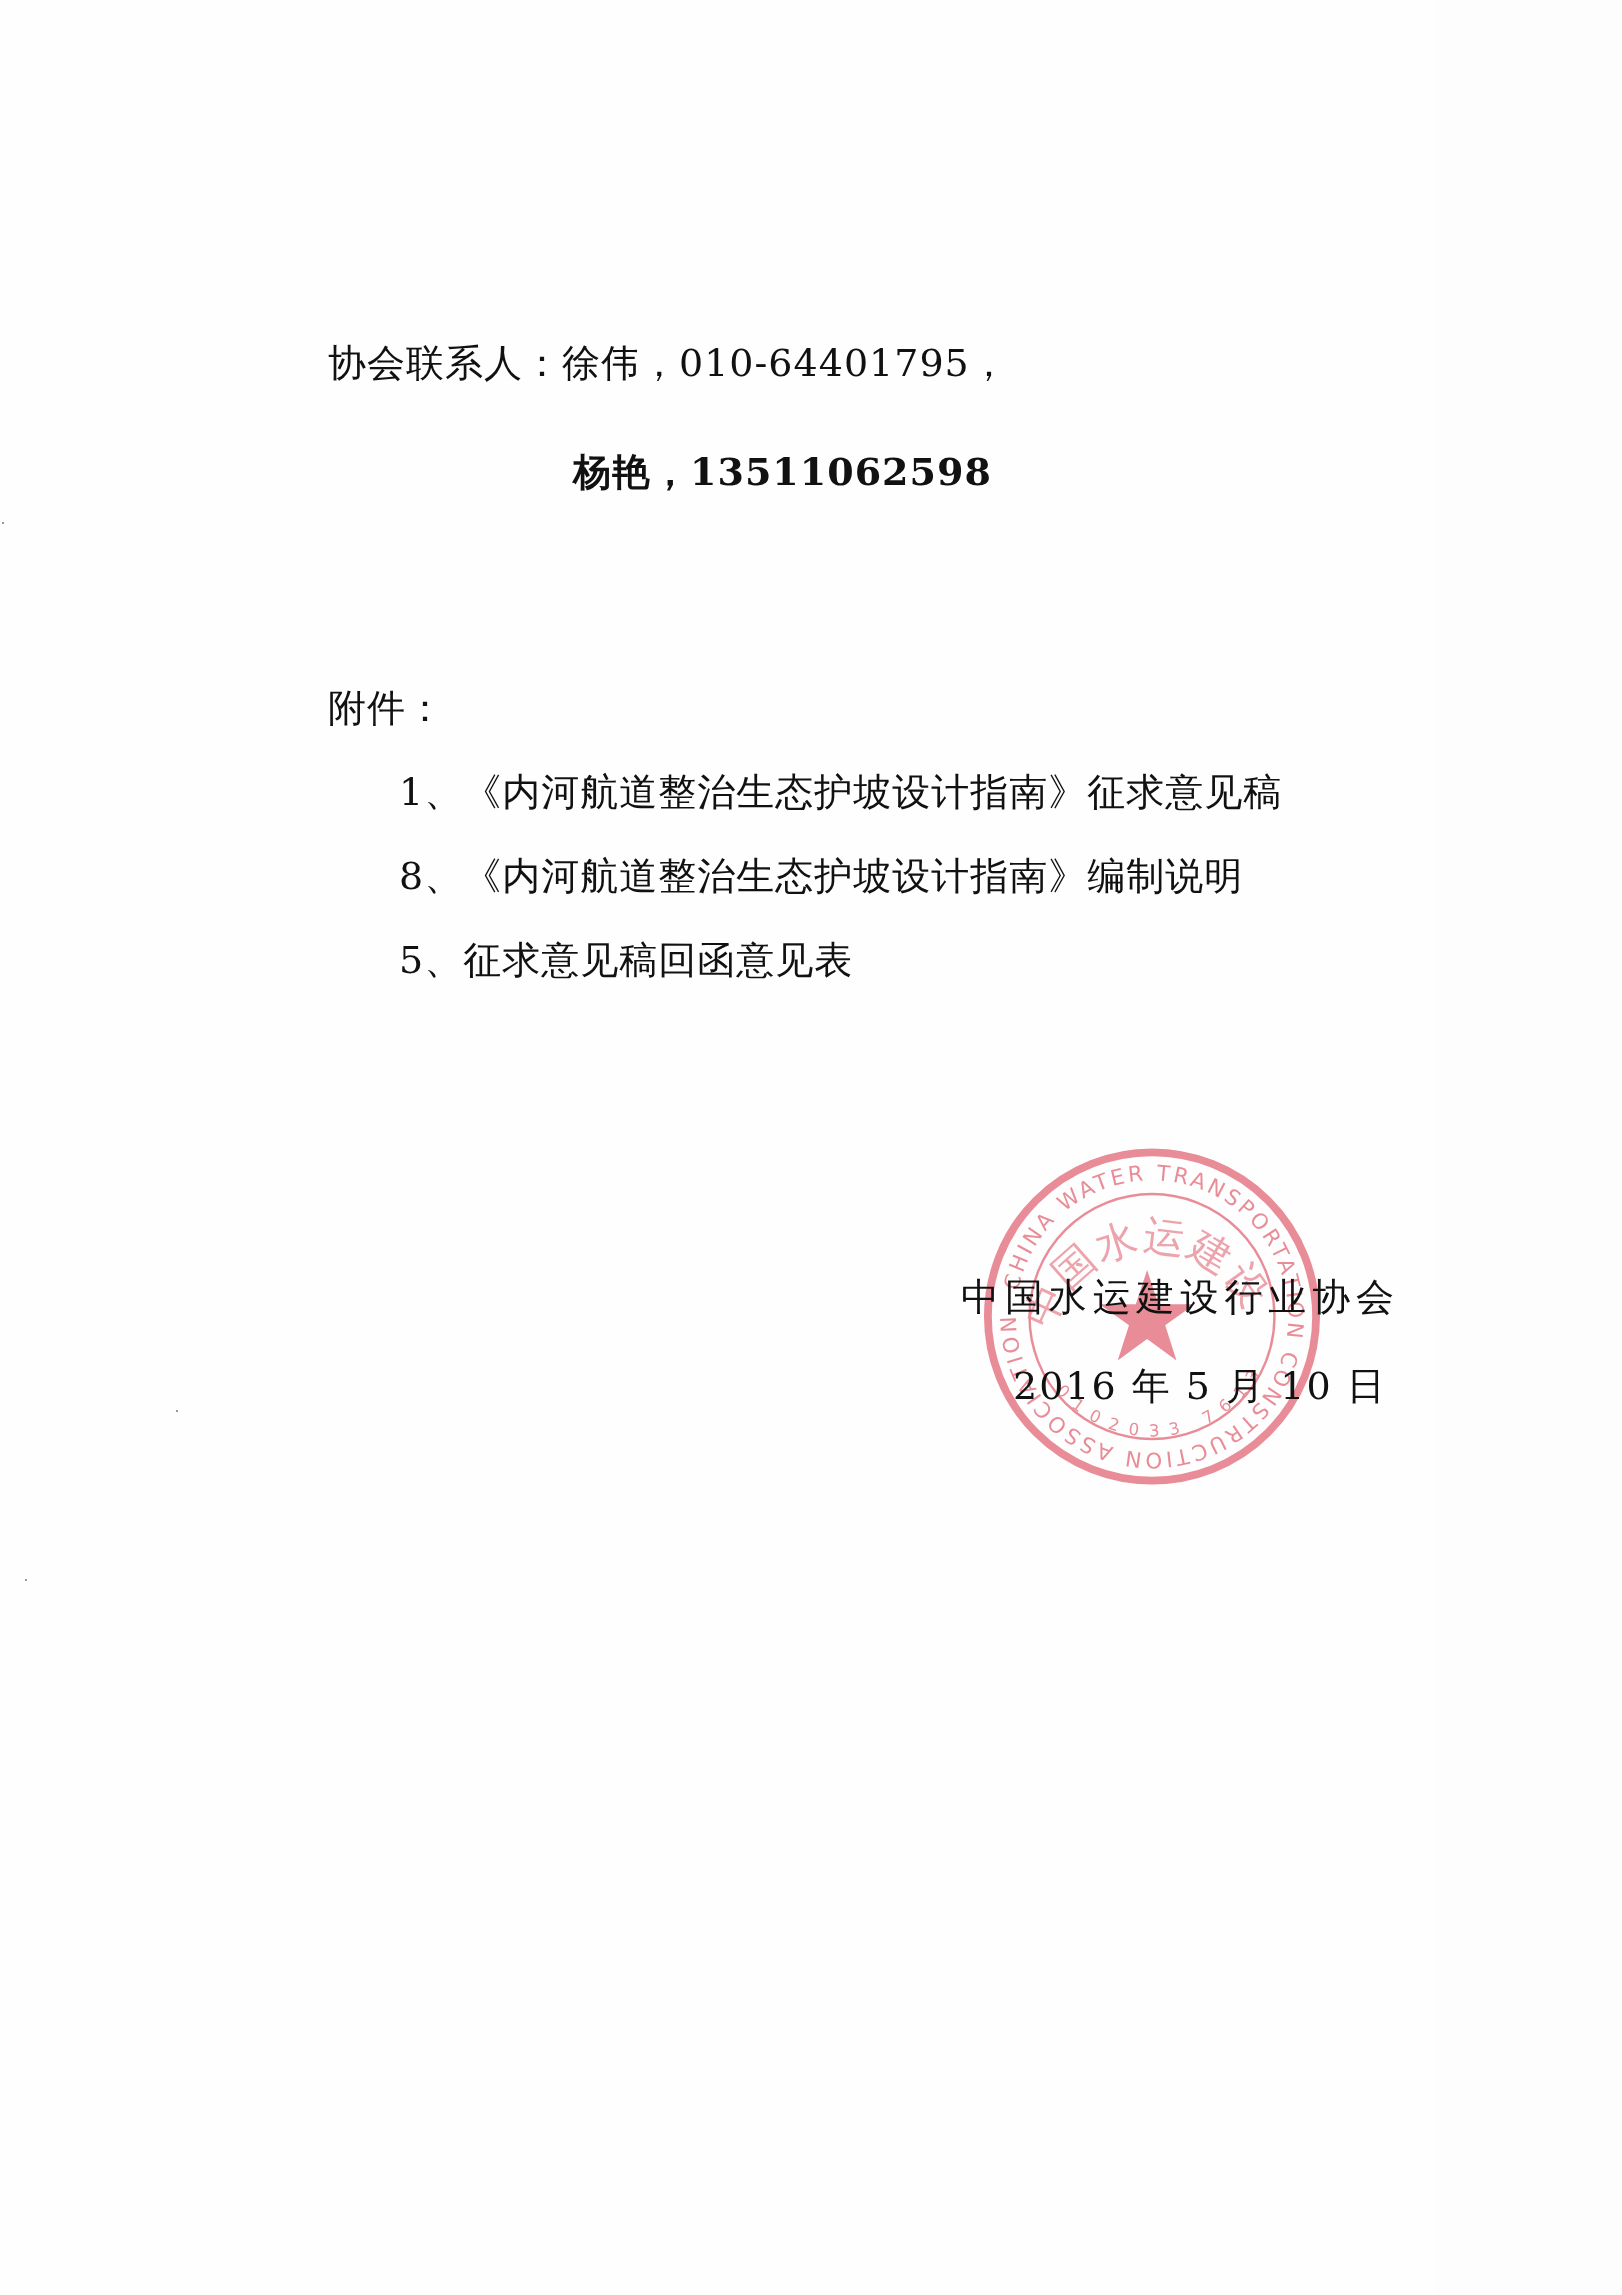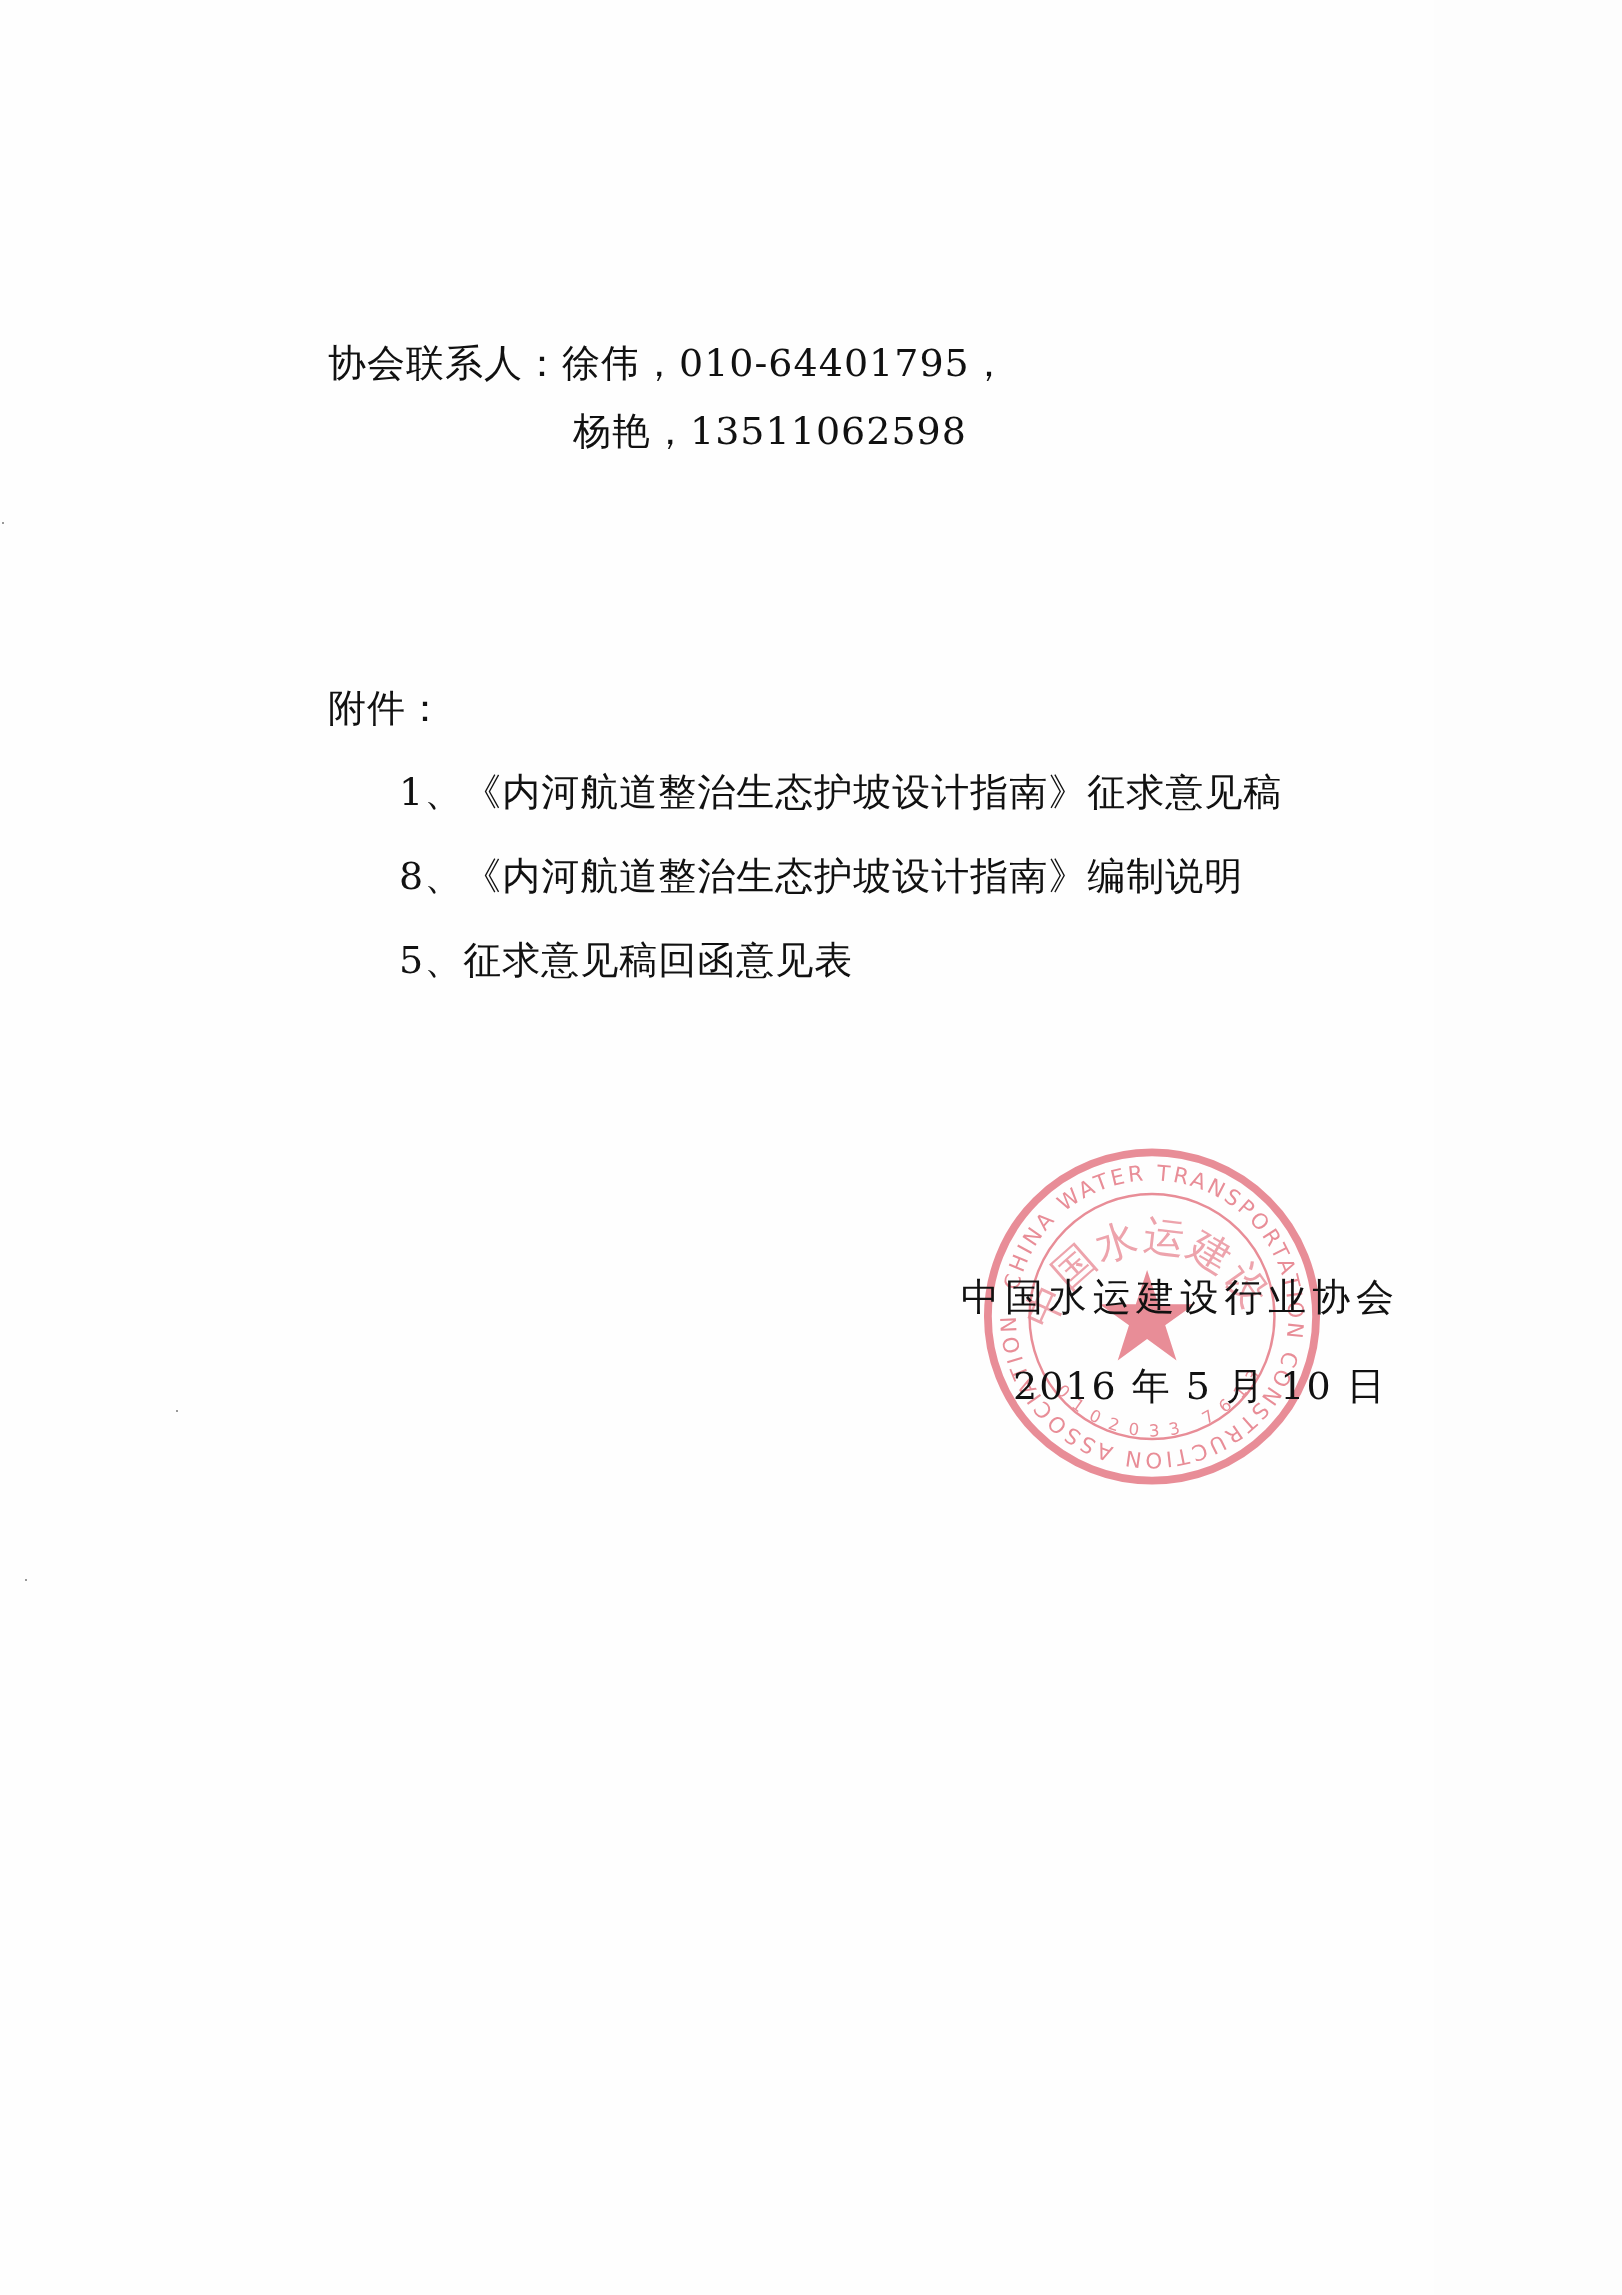--- a/index.html
+++ b/index.html
@@ -23,21 +23,21 @@
       background: #fefefe;
     }
     .line {
       position: absolute;
       font-size: 38px;
       line-height: 47px;
       white-space: nowrap;
       letter-spacing: 1px;
     }
     .contact-1 { left: 328px; top: 340px; }
-    .contact-2 { left: 573px; top: 408px; }
+    .contact-2 { left: 573px; top: 448px; font-weight: bold; }
     .attach-title { left: 328px; top: 685px; text-align: right; }
     .attach-item { left: 399px; text-align: center; }
     .attach-item-1 { top: 769px; }
     .attach-item-2 { top: 853px; }
     .attach-item-3 { top: 937px; }
 
     .stamp {
       position: absolute;
       left: 983px;
       top: 1145px;

